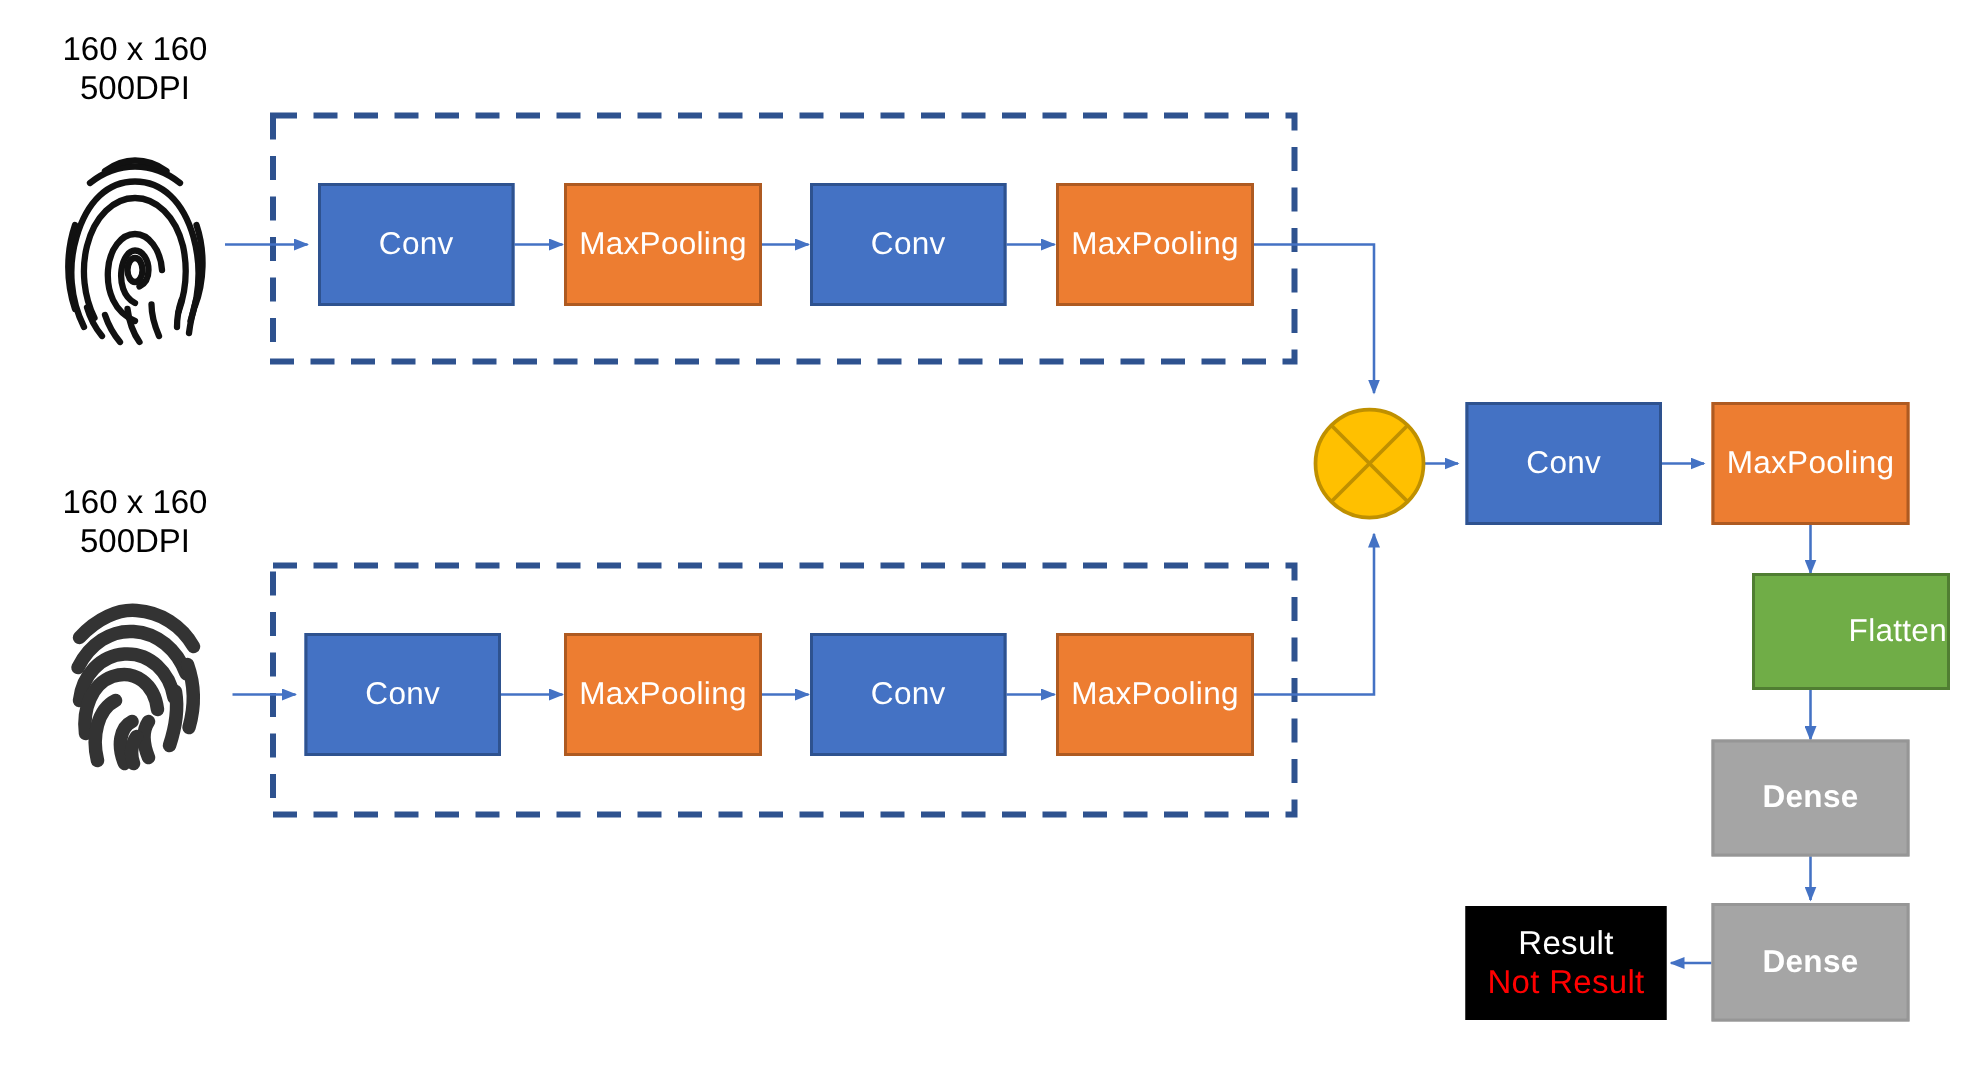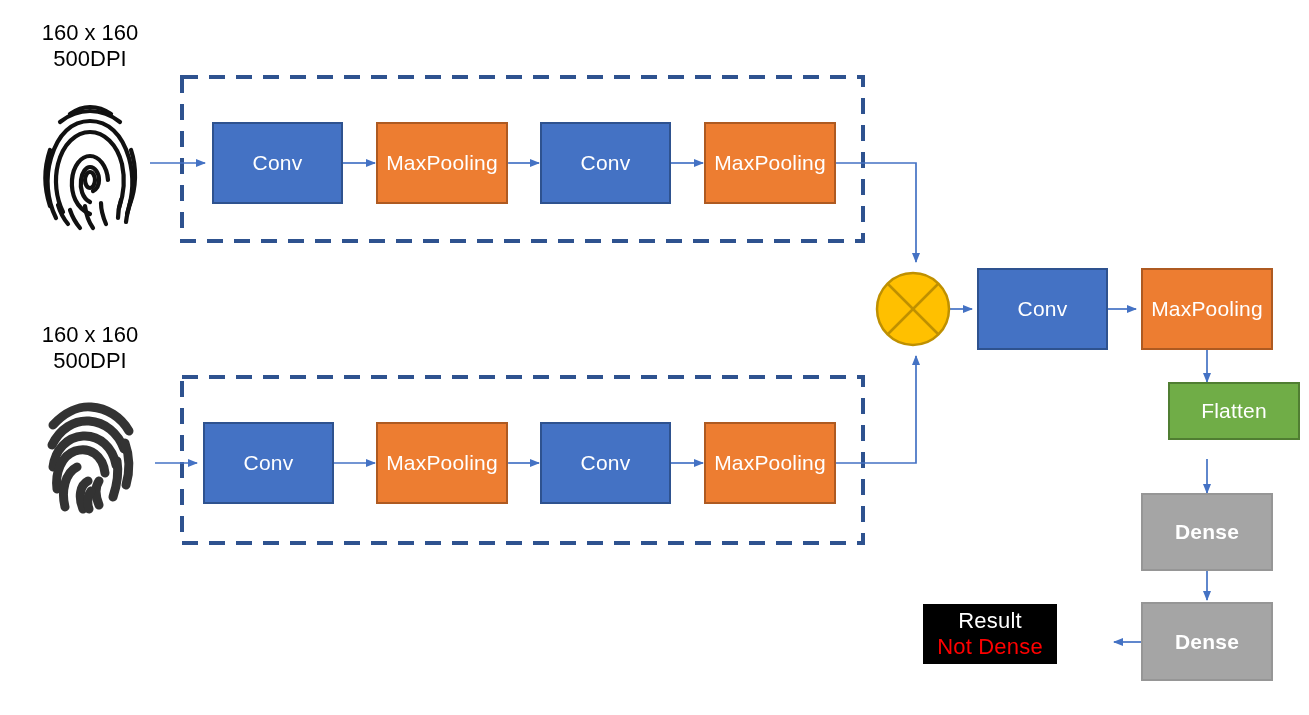--- a/index.html
+++ b/index.html
@@ -208,28 +208,28 @@
   <div class="node node-pool" style="left:704px; top:422px; width:132px; height:82px;">
     <span>MaxPooling</span>
   </div>
 
   <div class="node node-conv" style="left:977px; top:268px; width:131px; height:82px;">
     <span>Conv</span>
   </div>
   <div class="node node-pool" style="left:1141px; top:268px; width:132px; height:82px;">
     <span>MaxPooling</span>
   </div>
-  <div class="node node-flatten" style="left:1168px; top:382px; width:132px; height:58px;">
+  <div class="node node-flatten" style="left:1168px; top:382px; width:132px; height:78px;justify-content:flex-end;">
     <span>Flatten</span>
   </div>
   <div class="node node-dense" style="left:1141px; top:493px; width:132px; height:78px;">
     <span>Dense</span>
   </div>
   <div class="node node-dense" style="left:1141px; top:602px; width:132px; height:79px;">
     <span>Dense</span>
   </div>
 
-  <div class="node node-result" style="left:923px; top:604px; width:134px; height:60px;">
+  <div class="node node-result" style="left:977px; top:604px; width:134px; height:76px;">
     <span class="result-line1">Result</span>
-    <span class="result-line2">Not Dense</span>
+    <span class="result-line2">Not Result</span>
   </div>
 
 </div>
 
 </body></html>

